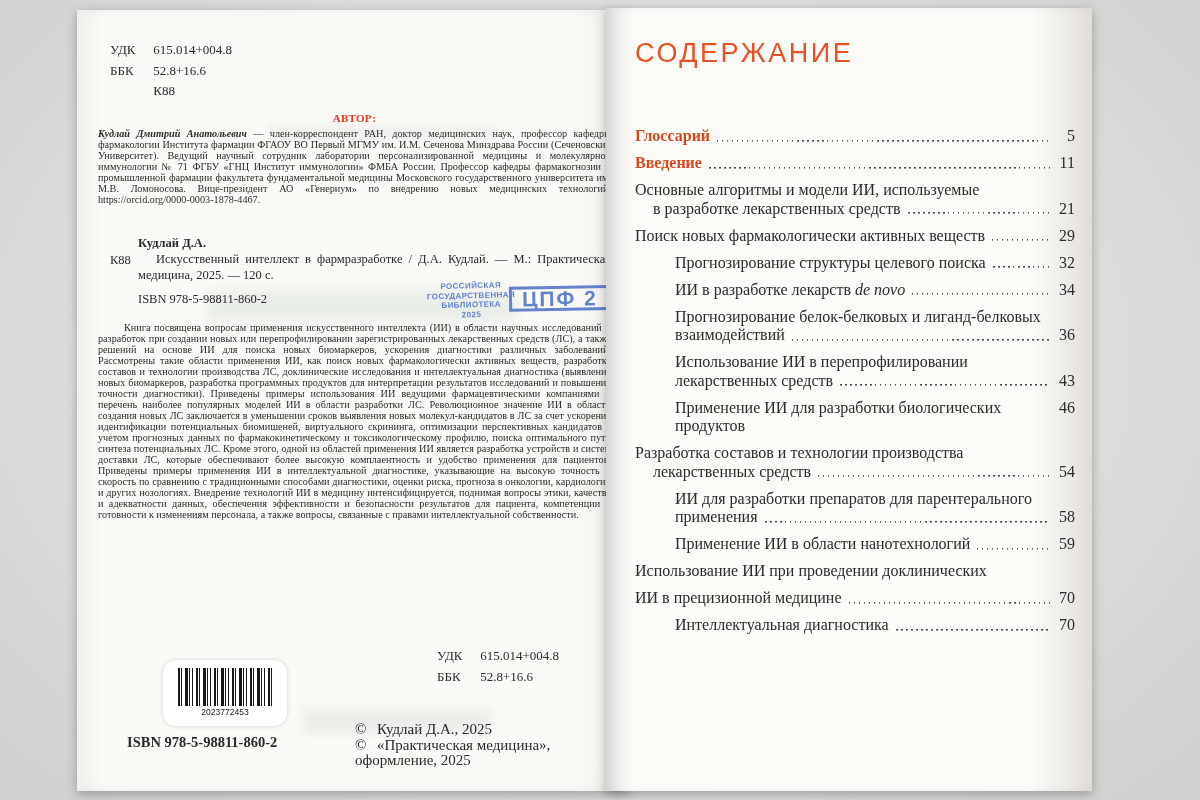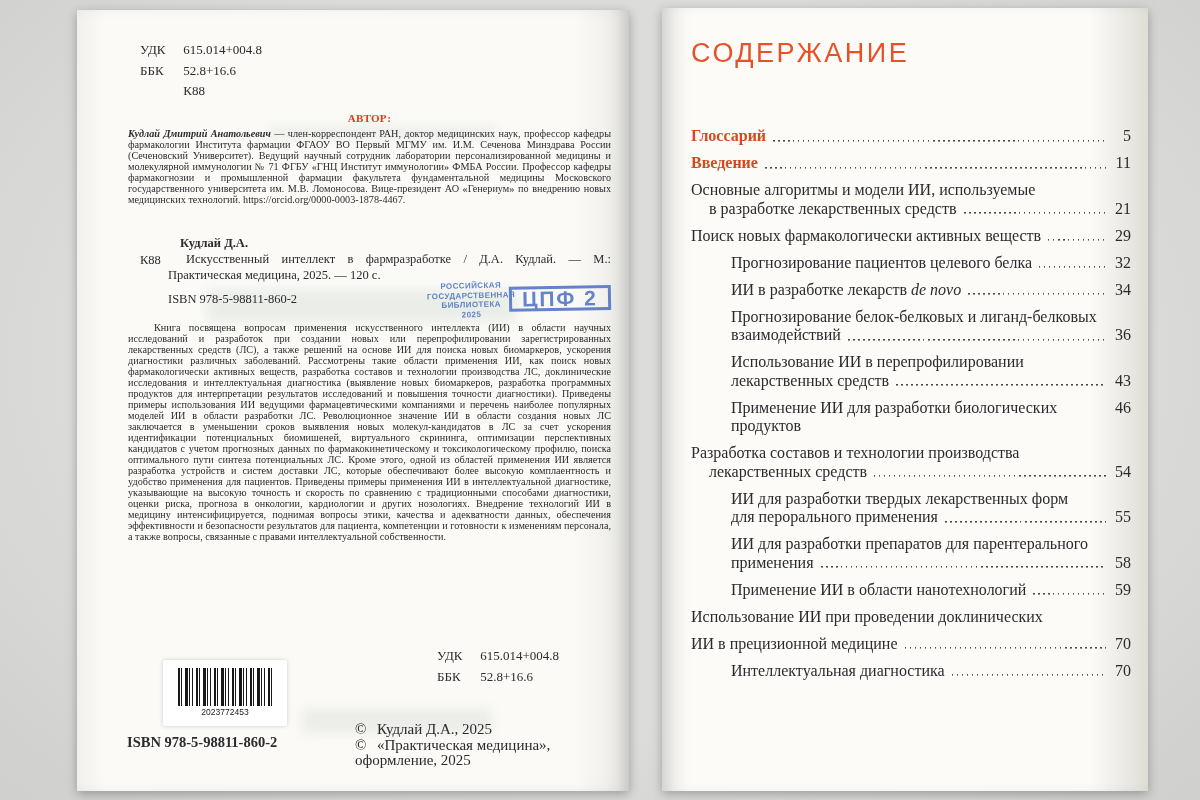--- a/index.html
+++ b/index.html
@@ -11,61 +11,61 @@
   
   .spine{position:absolute;left:624px;top:0;width:16px;height:800px;z-index:1;
          background:linear-gradient(to right,#8d939e 0%,#3a4ald 20%,#27324e 30%,#0d1b3e 48%,#2b52b5 68%,#8fa0c8 82%,#d8d8d6 100%);}
 
   
   .page{position:absolute;z-index:2;background:#fbfaf7;}
   .page-left{left:77px;top:10px;width:552px;height:781px;
     background:linear-gradient(to right,#f1f0ed 0%,#fbfaf7 5%,#fbfaf7 90%,#ecebe7 99%);
     box-shadow:0 3px 10px rgba(0,0,0,.28), inset -14px 0 18px -10px rgba(60,70,90,.28);
     }
-  .page-right{left:662px;top:8px;width:486px;height:783px;
+  .page-right{left:606px;top:8px;width:486px;height:783px;
     background:linear-gradient(to right,#f0efec 0%,#fcfbf8 6%,#fcfbf8 88%,#eae8e3 96%,#e0ddd7 100%);
     box-shadow:0 3px 10px rgba(0,0,0,.28), inset 14px 0 18px -10px rgba(60,70,90,.22);
     }
 
   
   .ghost{position:absolute;pointer-events:none;}
   .ghost-a{left:130px;top:280px;width:310px;height:32px;background:rgba(140,175,150,.16);filter:blur(7px);}
   .ghost-b{left:225px;top:698px;width:190px;height:26px;background:rgba(150,160,148,.14);filter:blur(6px);}
   .ghost-c{left:190px;top:115px;width:230px;height:16px;background:rgba(150,160,155,.10);filter:blur(5px);}
 
   
   .lp-inner{position:relative;width:100%;height:100%;box-sizing:border-box;
-            padding:30px 18px 0 51px;font-size:10.2px;line-height:11px;}
+            padding:30px 18px 0 21px;font-size:10.2px;line-height:11px;}
   .udk-block{margin-left:12px;font-size:13px;line-height:20.5px;}
   .udk-row .lbl{display:inline-block;width:40px;}
   .udk-row.code-row .lbl{width:40px;}
   .author-heading{margin-top:11px;text-align:center;font-weight:bold;color:#e0391b;
                   font-size:11px;letter-spacing:.3px;}
   .bio{margin-top:4px;text-align:justify;}
   .bio .bio-name{font-weight:bold;font-style:italic;}
   .catalog{position:relative;margin-top:31px;font-size:12.5px;line-height:15.5px;}
-  .cat-author{margin-left:52px;font-weight:bold;}
+  .cat-author{margin-left:40px;font-weight:bold;}
   .cat-code{position:absolute;left:12px;top:17px;}
   .cat-title{margin:1px 0 0 40px;text-align:justify;text-indent:18px;}
   .cat-isbn{margin:9px 0 0 40px;}
 
   .stamp{position:absolute;left:350px;top:270px;display:flex;align-items:center;
          color:#4a6fc4;transform:rotate(-1.5deg);opacity:.85;z-index:3;}
   .stamp-text{font-family:"Liberation Sans",sans-serif;font-size:8px;font-weight:bold;
               line-height:9.5px;text-align:center;letter-spacing:.4px;}
   .stamp-box{border:3px solid #4a6fc4;padding:4px 10px;font-family:"Liberation Sans",sans-serif;
              font-size:21px;font-weight:bold;letter-spacing:2px;margin-left:-6px;
              transform:rotate(.5deg);white-space:nowrap;}
   .annotation{margin-top:14px;text-align:justify;text-indent:26px;}
 
   .udk-bottom{position:absolute;left:360px;top:636px;font-size:13px;line-height:20.5px;}
   .udk-bottom .lbl{display:inline-block;width:40px;}
 
   .barcode-sticker{position:absolute;left:86px;top:650px;width:124px;height:66px;
-                   background:#fff;border-radius:2px;box-shadow:0 0 4px rgba(0,0,0,.18);
+                   background:#fff;border-radius:13px;box-shadow:0 0 4px rgba(0,0,0,.18);
                    padding-top:8px;box-sizing:border-box;}
   .bars{margin:0 auto;width:94px;height:38px;
         background:repeating-linear-gradient(90deg,#181818 0 2px,#fff 2px 3px,#181818 3px 4px,#fff 4px 7px,#181818 7px 10px,#fff 10px 11px,#181818 11px 12px,#fff 12px 14px,#181818 14px 15px,#fff 15px 18px);}
   .barcode-num{text-align:center;font-family:"Liberation Sans",sans-serif;font-size:8.5px;
                margin-top:1px;color:#222;}
   .isbn-bottom{position:absolute;left:50px;top:727px;font-weight:bold;font-size:14.5px;}
   .copyrights{position:absolute;left:278px;top:712px;font-size:15px;line-height:15.5px;}
   .copy-row .sym{display:inline-block;width:22px;}
 
   
@@ -191,21 +191,21 @@
           </div>
           <div class="toc-entry level0">
             <div class="toc-line">
               <span class="toc-text">Поиск новых фармакологически активных веществ</span>
               <span class="leader"></span>
               <span class="toc-page">29</span>
             </div>
           </div>
           <div class="toc-entry level1">
             <div class="toc-line">
-              <span class="toc-text">Прогнозирование пациентов целевого белка</span>
+              <span class="toc-text">Прогнозирование структуры целевого поиска</span>
               <span class="leader"></span>
               <span class="toc-page">32</span>
             </div>
           </div>
           <div class="toc-entry level1">
             <div class="toc-line">
               <span class="toc-text">ИИ в разработке лекарств <i>de novo</i></span>
               <span class="leader"></span>
               <span class="toc-page">34</span>
             </div>
@@ -238,30 +238,20 @@
             </div>
           </div>
           <div class="toc-entry level0">
             <div class="toc-line">
               <span class="toc-text">Разработка составов и технологии производства</span>
             </div>
             <div class="toc-line">
               <span class="toc-text">лекарственных средств</span>
               <span class="leader"></span>
               <span class="toc-page">54</span>
-            </div>
-          </div>
-          <div class="toc-entry level1">
-            <div class="toc-line">
-              <span class="toc-text">ИИ для разработки твердых лекарственных форм</span>
-            </div>
-            <div class="toc-line">
-              <span class="toc-text">для перорального применения</span>
-              <span class="leader"></span>
-              <span class="toc-page">55</span>
             </div>
           </div>
           <div class="toc-entry level1">
             <div class="toc-line">
               <span class="toc-text">ИИ для разработки препаратов для парентерального</span>
             </div>
             <div class="toc-line">
               <span class="toc-text">применения</span>
               <span class="leader"></span>
               <span class="toc-page">58</span>

